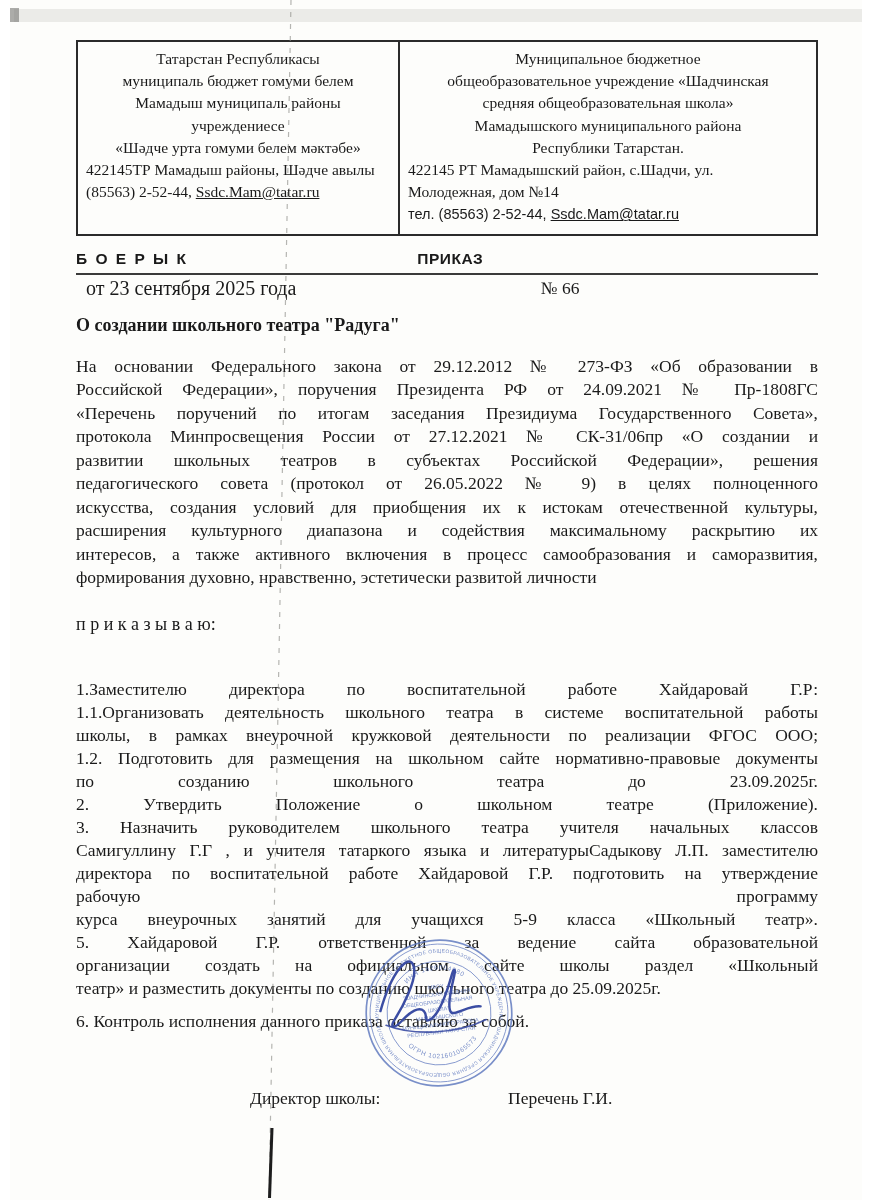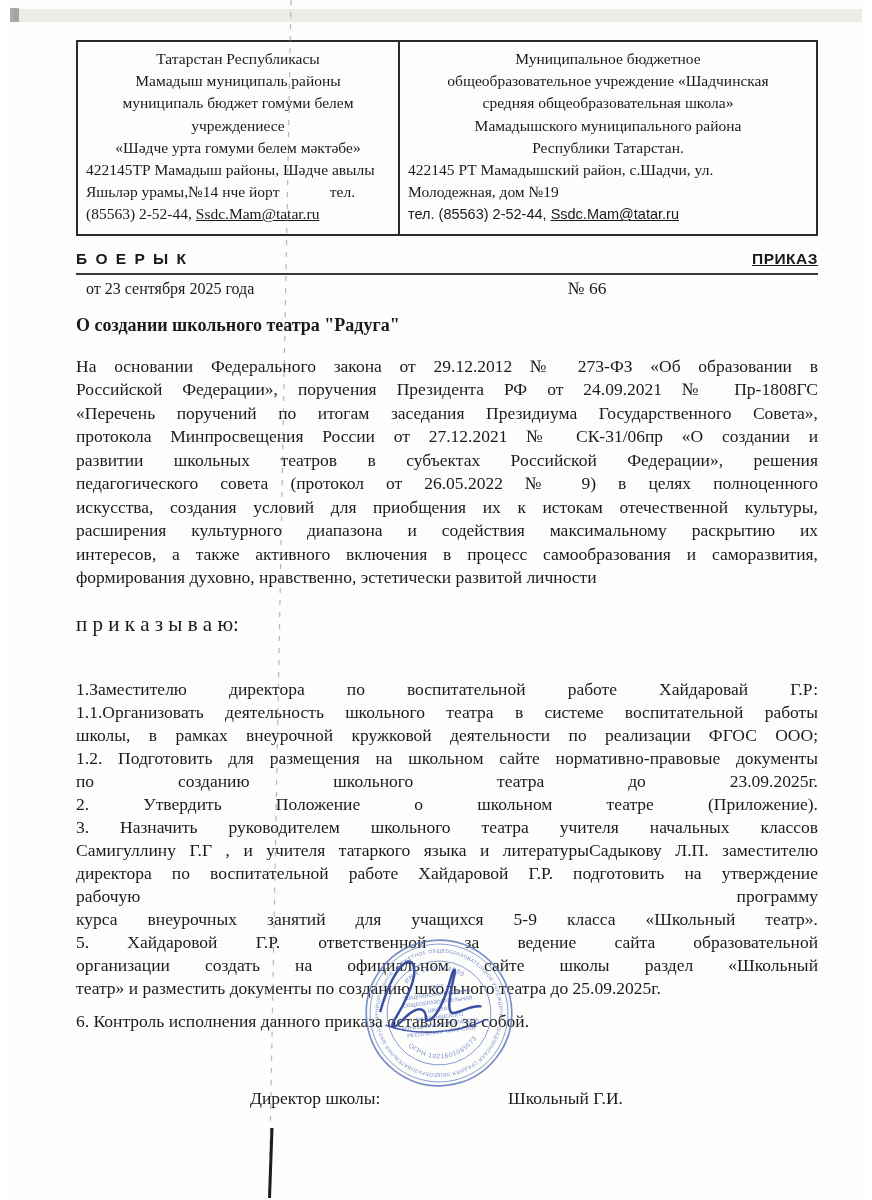--- a/index.html
+++ b/index.html
@@ -47,32 +47,32 @@
     font-size: 14.5px;
   }
   .lh-email { text-decoration: underline; }
   
   .order-titles {
     display: flex; margin-top: 11px;
     font-family: "Liberation Sans", "DejaVu Sans", sans-serif;
     font-weight: bold; font-size: 15.5px;
   }
   .order-title-left  { width: 46%; letter-spacing: 2px; }
-  .order-title-right { width: 54%; text-align: right; letter-spacing: 0.5px; text-decoration: underline; }
+  .order-title-right { width: 54%; text-align: left; letter-spacing: 0.5px; }
   .order-rule { border: none; border-top: 2px solid #3a3a3a; margin-top: 3px; }
   .order-meta { position: relative; padding: 2px 0 0 10px; height: 26px; }
-  .order-date { font-size: 16px; }
-  .order-number { position: absolute; left: 492px; top: 2px; font-size: 17.5px; }
+  .order-date { font-size: 20px; }
+  .order-number { position: absolute; left: 465px; top: 2px; font-size: 17.5px; }
   
   .subject { margin-top: 13px; font-weight: bold; font-size: 18px; }
   
   .jblock .line { text-align: justify; text-align-last: justify; }
   .jblock .line:last-child { text-align: left; text-align-last: left; }
   .preamble { margin-top: 17px; }
-  .prikaz-word { margin-top: 23px; font-size: 21px; }
+  .prikaz-word { margin-top: 23px; font-size: 18px; }
   .items { margin-top: 42px; line-height: 23px; }
   .control-line { margin-top: 10px; }
   
   .sig-row { position: relative; margin-top: 53px; height: 26px; }
   .sig-label { position: absolute; left: 174px; }
   .sig-name  { position: absolute; left: 432px; }
   
   .stamp-wrap {
     position: absolute; left: 344px; top: 928px;
     width: 170px; height: 170px; z-index: 20;
@@ -98,40 +98,39 @@
 
   <div class="scan-top-band"></div>
   <div class="scan-corner-mark"></div>
 
   <div class="content">
 
     <div class="letterhead">
       <div class="lh-cell lh-left">
         <div>
             <div class="line">Татарстан Республикасы</div>
+            <div class="line">муниципаль бюджет  гомуми белем</div>
             <div class="line">Мамадыш муниципаль районы</div>
-            <div class="line">муниципаль бюджет  гомуми белем</div>
             <div class="line">учреждениесе</div>
             <div class="line">«Шәдче урта гомуми белем  мәктәбе»</div>
             <div class="line">422145ТР Мамадыш районы, Шәдче авылы</div>
-            <div class="line">Яшьләр урамы,№14 нче  йорт&nbsp;&nbsp;&nbsp;&nbsp;&nbsp;&nbsp;&nbsp;&nbsp;&nbsp;&nbsp;&nbsp;&nbsp;&nbsp;тел.</div>
           </div>
         <div class="lh-contact">
           <span>(85563) 2-52-44, </span><span class="lh-email">Ssdc.Mam@tatar.ru</span>
         </div>
       </div>
       <div class="lh-cell lh-right">
         <div>
             <div class="line">Муниципальное бюджетное</div>
             <div class="line">общеобразовательное  учреждение  «Шадчинская</div>
             <div class="line">средняя общеобразовательная школа»</div>
             <div class="line">Мамадышского муниципального района</div>
             <div class="line">Республики Татарстан.</div>
             <div class="line">422145  РТ  Мамадышский район, с.Шадчи,   ул.</div>
-            <div class="line">Молодежная, дом №19</div>
+            <div class="line">Молодежная, дом №14</div>
           </div>
         <div class="lh-contact">
           <span>тел. (85563) 2-52-44, </span><span class="lh-email">Ssdc.Mam@tatar.ru</span>
         </div>
       </div>
     </div>
 
     <div class="order-titles">
       <span class="order-title-left">Б О Е Р Ы К</span>
       <span class="order-title-right">ПРИКАЗ</span>
@@ -173,21 +172,21 @@
         <div class="line">курса внеурочных занятий для учащихся 5-9 класса «Школьный театр».</div>
         <div class="line">5. Хайдаровой Г.Р. ответственной за ведение сайта образовательной</div>
         <div class="line">организации создать на официальном сайте школы раздел «Школьный</div>
         <div class="line">театр» и разместить документы по созданию школьного театра до 25.09.2025г.</div>
       </div>
 
     <div class="control-line">6. Контроль исполнения данного приказа оставляю за собой.</div>
 
     <div class="sig-row">
       <span class="sig-label">Директор школы:</span>
-      <span class="sig-name">Школьный Г.И.</span>
+      <span class="sig-name">Перечень Г.И.</span>
     </div>
 
   </div>
 
   <div class="stamp-wrap">
     <svg viewBox="0 0 180 180">
       <defs>
         <path id="arc-outer" d="M 26,90 a 64,64 0 1,1 128,0 a 64,64 0 1,1 -128,0"></path>
         <path id="arc-inn" d="M 44,90 a 46,46 0 0,1 92,0"></path>
         <path id="arc-ogrn" d="M 42,90 a 48,48 0 0,0 96,0"></path>

